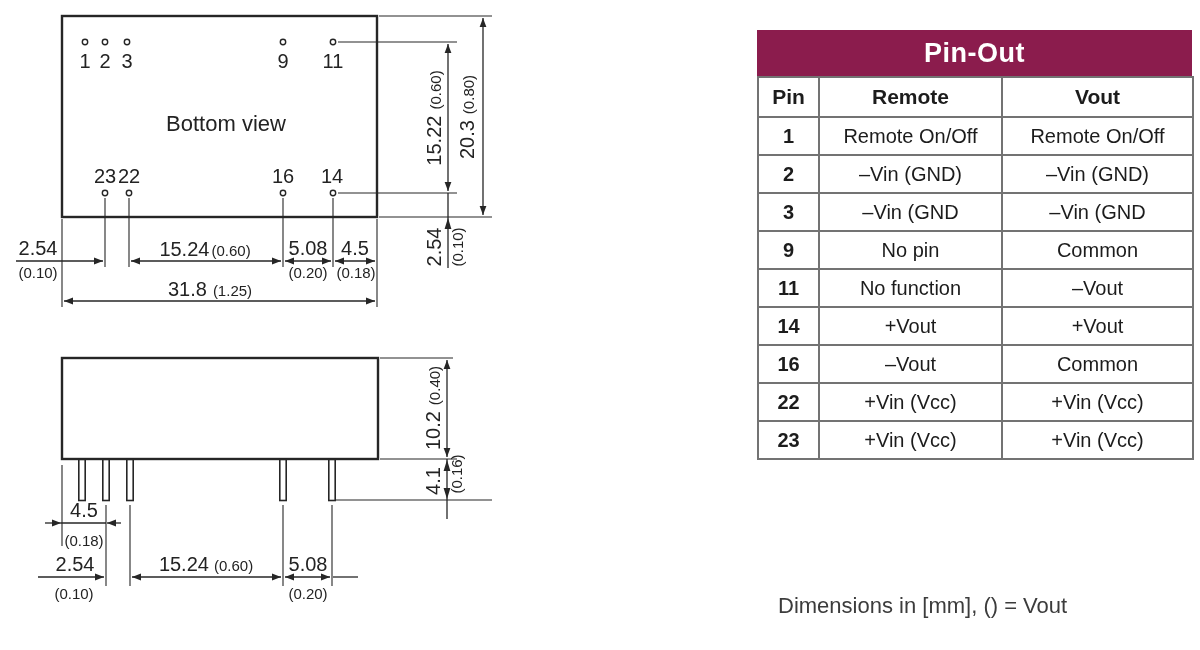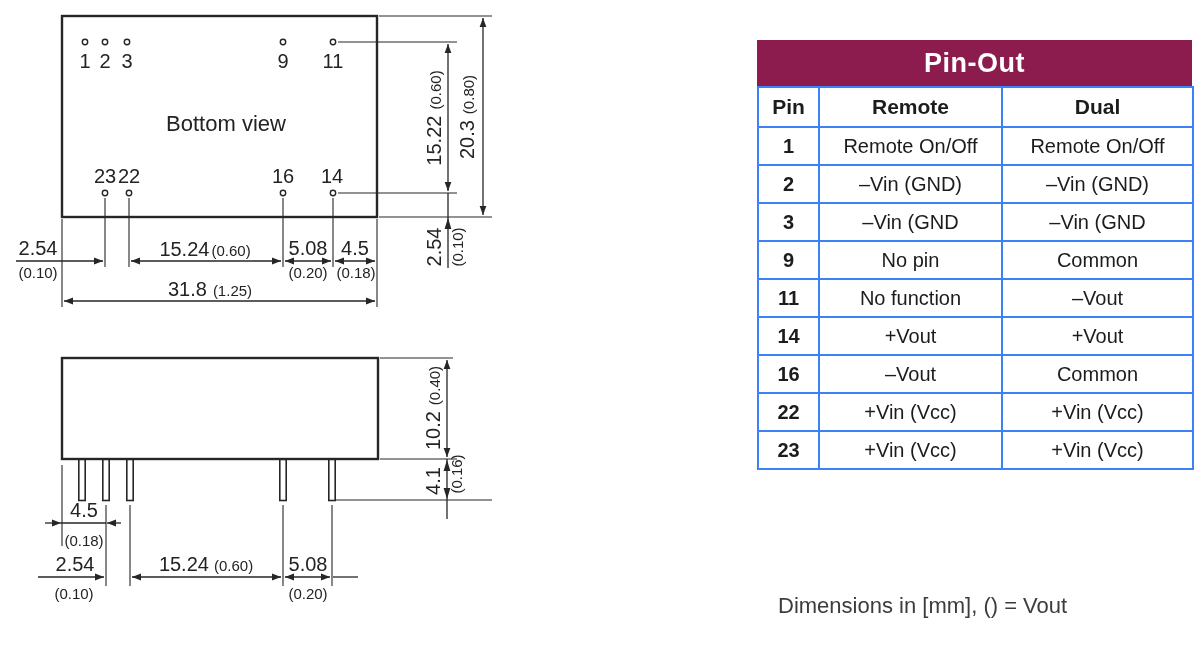--- a/index.html
+++ b/index.html
@@ -13,28 +13,28 @@
   #drawing .ext{stroke:#262626;stroke-width:1.1;fill:none;}
   #drawing .dim{stroke:#262626;stroke-width:1.3;fill:none;}
   #drawing .pinhole{fill:#ffffff;stroke:#262626;stroke-width:1.4;}
   #drawing .pinrect{fill:#ffffff;stroke:#262626;stroke-width:1.6;}
   #drawing text{fill:#232323;}
   .t20{font-size:20px;}
   .t15{font-size:15px;}
   .t22{font-size:22px;}
   .mid{text-anchor:middle;}
   
-  #pinout{position:absolute;left:757px;top:40px;width:435px;}
+  #pinout{position:absolute;left:757px;top:30px;width:435px;}
   #pinout .hdr{
     height:46px;line-height:46px;text-align:center;color:#ffffff;
     font-size:27px;font-weight:bold;letter-spacing:.5px;
   }
   #pinout table{width:100%;border-collapse:collapse;table-layout:fixed;}
   #pinout td{
-    border:2px solid #3b82f6;text-align:center;vertical-align:middle;
+    border:2px solid #737373;text-align:center;vertical-align:middle;
     font-size:20px;color:#1c1c1c;height:36px;padding:0 2px;overflow:hidden;
   }
   #pinout tr.cols td{font-weight:bold;font-size:21px;height:38px;}
   #pinout td.pincol{font-weight:bold;}
   
   #notes{
     position:absolute;left:778px;top:533px;font-size:22px;line-height:29px;
     color:#3c3c3c;white-space:pre-wrap;
   }
 </style>
@@ -197,21 +197,21 @@
   <table>
     <colgroup>
         <col style="width:61px">
         <col style="width:183px">
         <col style="width:191px">
       </colgroup>
     <tbody>
         <tr class="cols">
       <td>Pin</td>
       <td>Remote</td>
-      <td>Dual</td>
+      <td>Vout</td>
     </tr>
     <tr>
       <td class="pincol">1</td>
       <td>Remote On/Off</td>
       <td>Remote On/Off</td>
     </tr>
     <tr>
       <td class="pincol">2</td>
       <td>–Vin (GND)</td>
       <td>–Vin (GND)</td>

